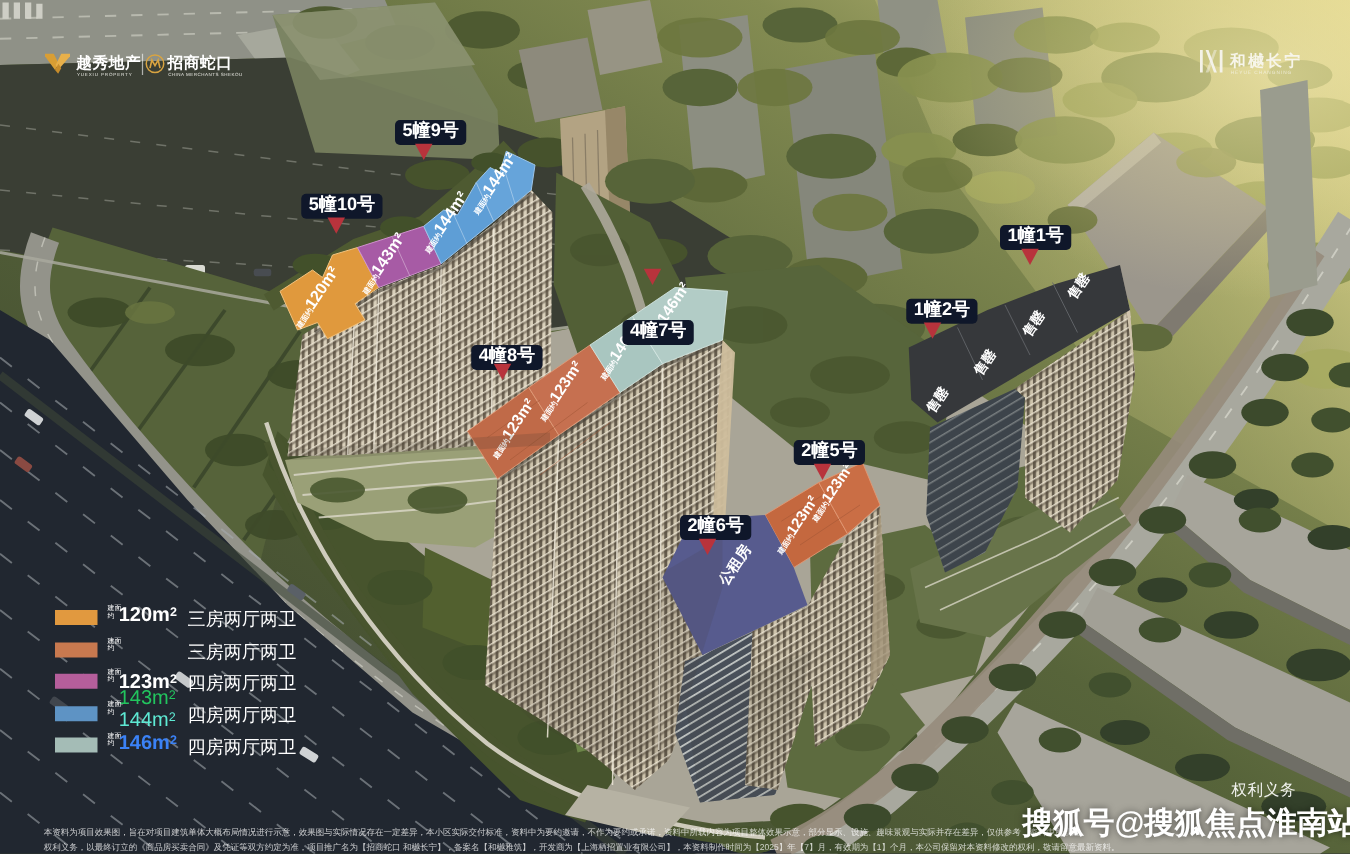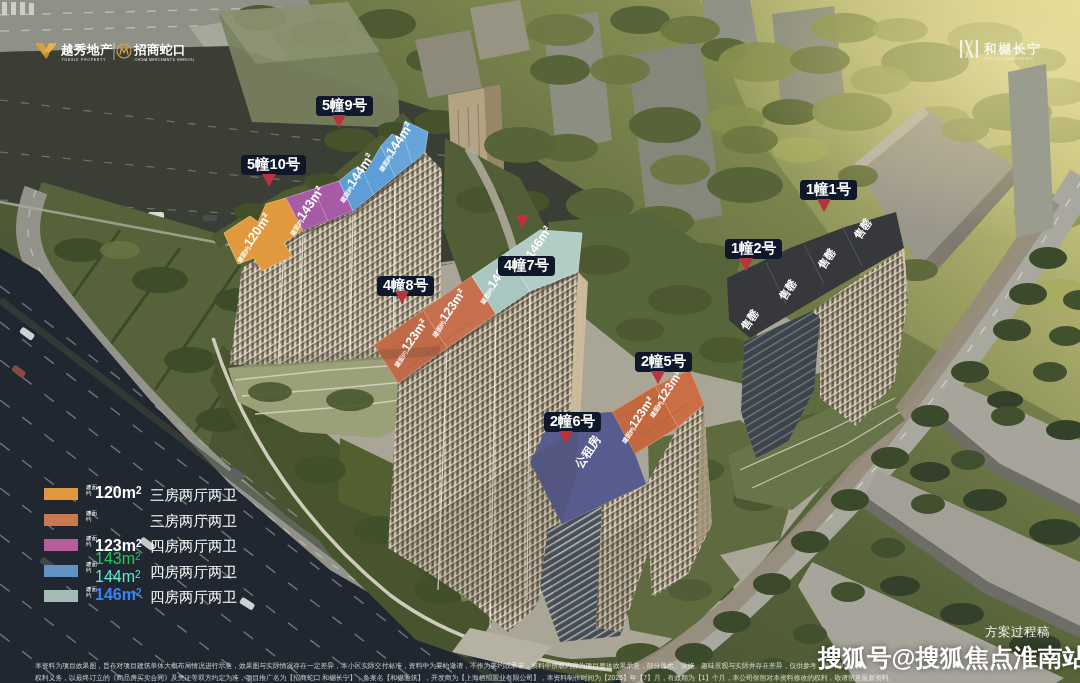--- a/index.html
+++ b/index.html
@@ -608,20 +608,20 @@
 <div style="position:absolute;left:44px;top:565px;width:34px;height:12px;background:#5e93c4;"></div>
 <div style="position:absolute;left:86px;top:562px;color:#fff;font-size:5.5px;line-height:5.5px;">建面<br>约</div>
 <div style="position:absolute;left:95px;top:568px;color:#5eead4;font-size:16px;font-weight:normal;">144m<span style="font-size:10px;vertical-align:4px;">2</span></div>
 <div style="position:absolute;left:150px;top:563px;color:#fff;font-size:14.5px;">四房两厅两卫</div>
 
 <div style="position:absolute;left:44px;top:590px;width:34px;height:12px;background:#a4bcb6;"></div>
 <div style="position:absolute;left:86px;top:587px;color:#fff;font-size:5.5px;line-height:5.5px;">建面<br>约</div>
 <div style="position:absolute;left:95px;top:586px;color:#3b82f6;font-size:16px;font-weight:bold;">146m<span style="font-size:10px;vertical-align:4px;">2</span></div>
 <div style="position:absolute;left:150px;top:588px;color:#fff;font-size:14.5px;">四房两厅两卫</div>
 
-<div style="position:absolute;left:985px;top:624px;color:rgba(255,255,255,0.92);font-size:12.5px;letter-spacing:0.5px;">方案过程稿</div>
+<div style="position:absolute;left:985px;top:624px;color:rgba(255,255,255,0.92);font-size:12.5px;letter-spacing:0.5px;">权利义务</div>
 
 <div style="position:absolute;left:35px;top:661px;color:rgba(255,255,255,0.75);font-size:6.8px;white-space:nowrap;">本资料为项目效果图，旨在对项目建筑单体大概布局情况进行示意，效果图与实际情况存在一定差异，本小区实际交付标准，资料中为要约邀请，不作为要约或承诺，资料中所载内容为项目整体效果示意，部分显示、设施、趣味景观与实际并存在差异，仅供参考，资料中所载之</div>
 
 <div style="position:absolute;left:35px;top:673px;color:rgba(255,255,255,0.75);font-size:6.8px;white-space:nowrap;">权利义务，以最终订立的《商品房买卖合同》及凭证等双方约定为准，项目推广名为【招商蛇口 和樾长宁】，备案名【和樾雅筑】，开发商为【上海栖招置业有限公司】，本资料制作时间为【2025】年【7】月，有效期为【1】个月，本公司保留对本资料修改的权利，敬请留意最新资料。</div>
 
 <div style="position:absolute;left:818px;top:641px;color:#fff;font-size:24.5px;font-weight:bold;text-shadow:0 0 6px rgba(0,0,0,0.55);letter-spacing:0px;white-space:nowrap;">搜狐号@搜狐焦点淮南站</div>
 </div>
 
 </body></html>

